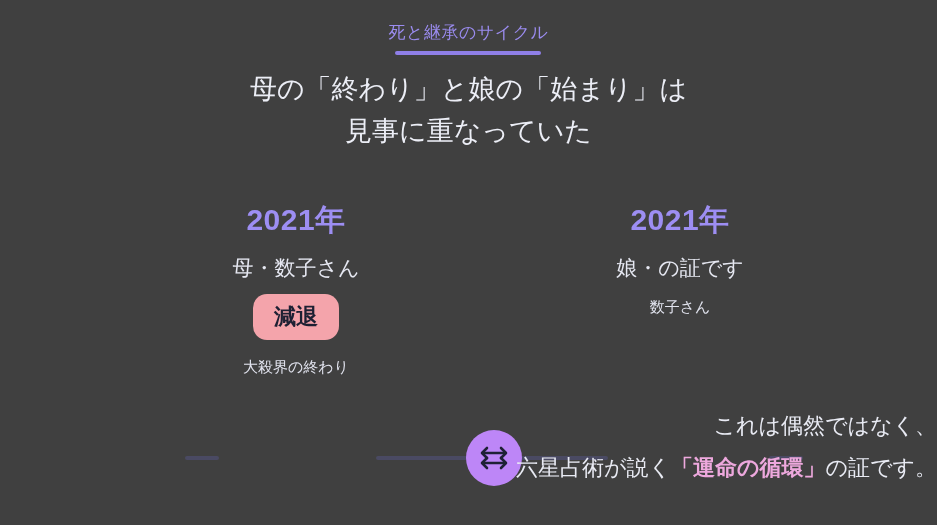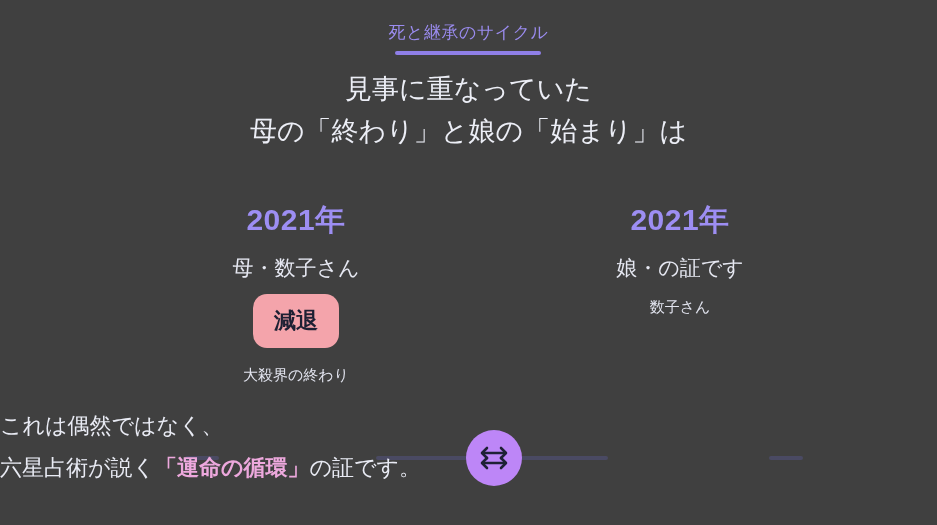--- a/index.html
+++ b/index.html
@@ -121,21 +121,21 @@
     margin-top: 20px;
     font-size: 21px;
     color: #e6e8f2;
     line-height: 1.2;
   }
   .badge {
     margin-top: 14px;
     display: inline-flex;
     align-items: center;
     justify-content: center;
-    height: 54px;
+    height: 46px;
     padding: 0 21px;
     border-radius: 14px;
     font-size: 22px;
     font-weight: 700;
     color: #1d2033;
     line-height: 1;
     white-space: nowrap;
   }
   .badge.pink  { background: #f4a4ab; }
   .badge.green { background: #53dd82; }
@@ -146,21 +146,21 @@
     color: #e2e4ef;
     line-height: 1.2;
   }
 
   
   .footer {
     position: absolute;
     left: 0;
     top: 405px;
     width: 937px;
-    text-align: left;
+    text-align: right;
     font-size: 22px;
     line-height: 1.9;
     color: #e9ebf4;
     white-space: nowrap;
   }
   .footer .line { display: block; }
   .hl {
     color: #eda8dd;
     font-weight: 700;
     margin-top: 24px;
@@ -170,22 +170,22 @@
 <body>
 
 <div class="slide">
 
   <div class="kicker-wrap">
     <div class="kicker">死と継承のサイクル</div>
     <div class="kicker-underline"></div>
   </div>
 
   <div class="headline">
+    <span class="line">母の「終わり」と娘の「始まり」は</span>
     <span class="line">見事に重なっていた</span>
-    <span class="line">母の「終わり」と娘の「始まり」は</span>
   </div>
 
   <div class="timeline">
 
     <div class="rail stub-left"></div>
     <div class="rail center"></div>
     <div class="rail stub-right"></div>
 
     <div class="col left">
       <div class="year">2021年</div>

